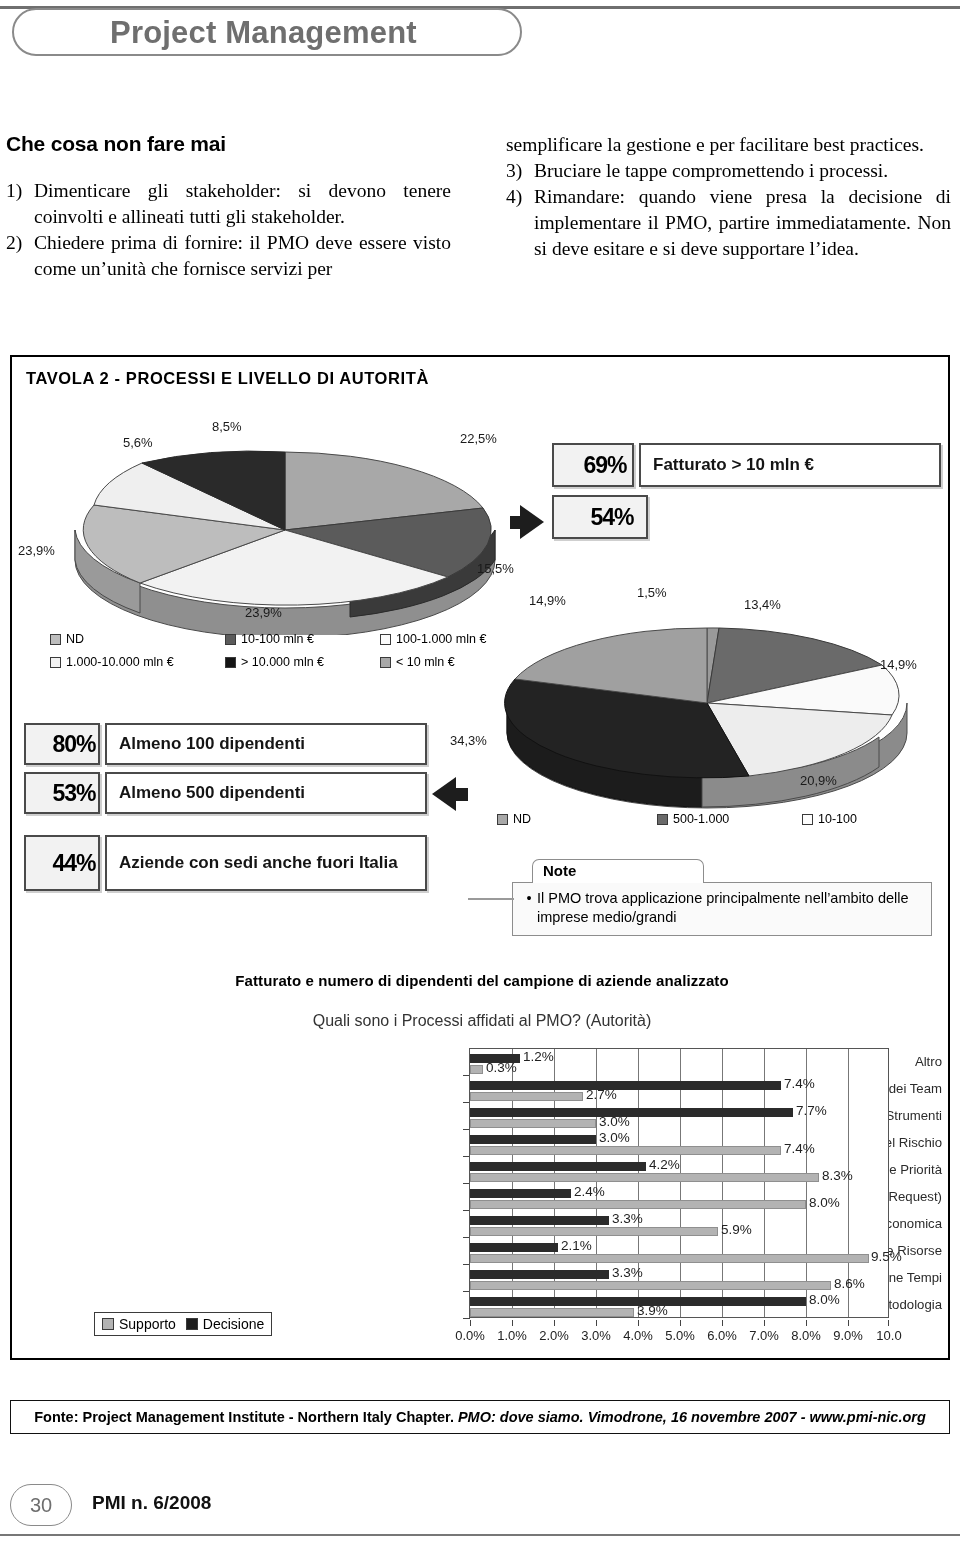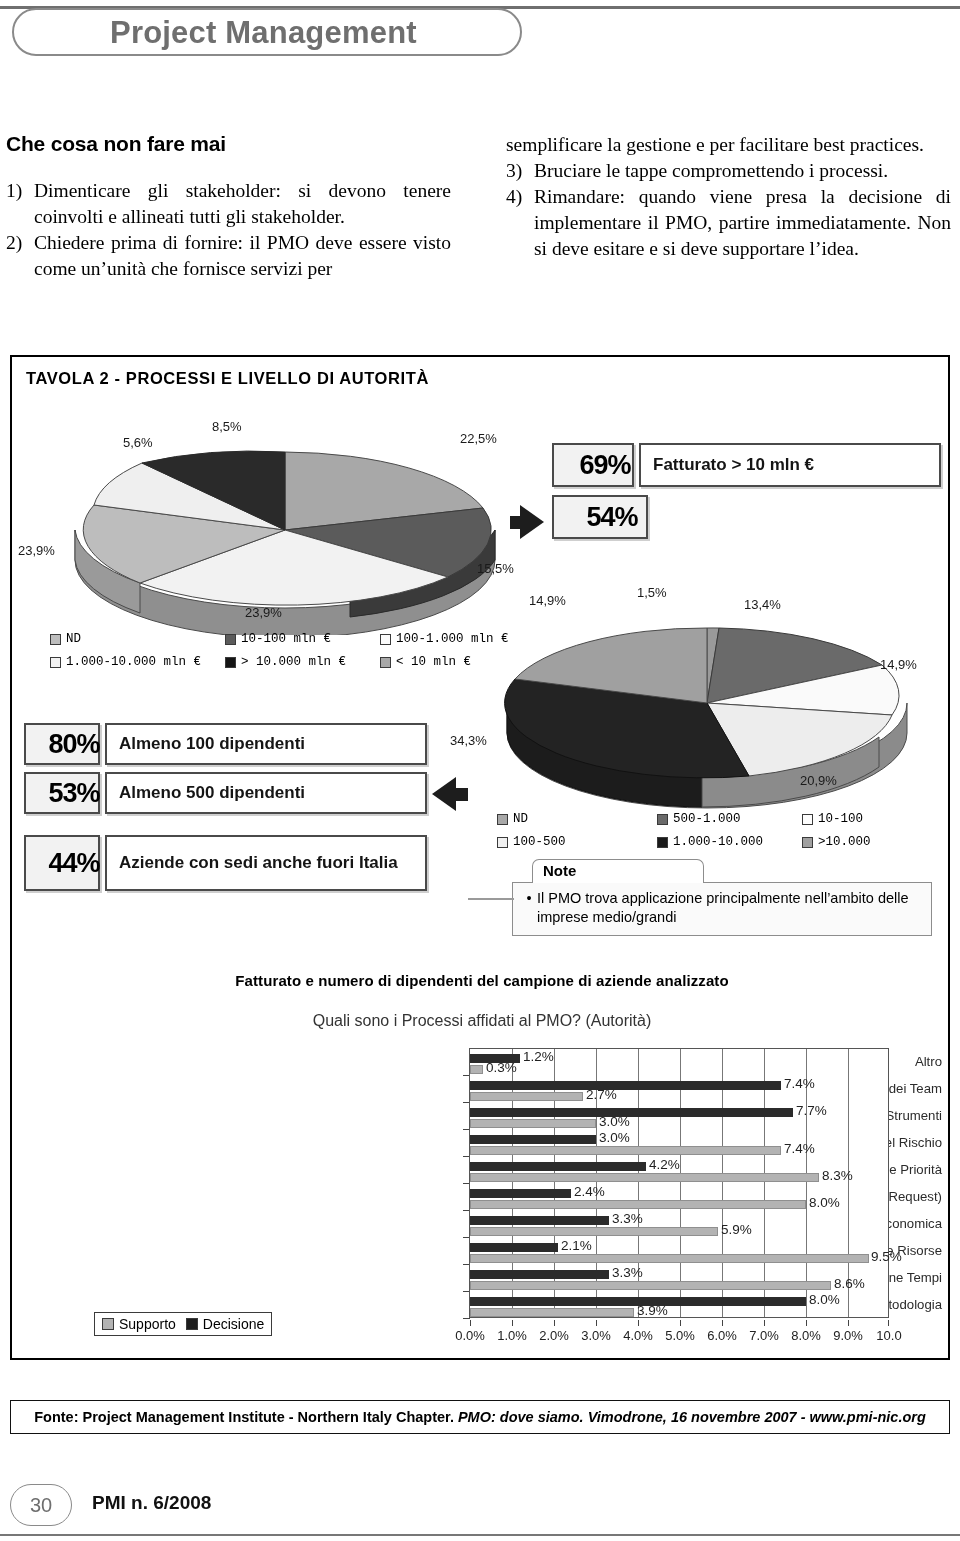--- a/index.html
+++ b/index.html
@@ -37,30 +37,30 @@
     border:2px solid #000;box-sizing:border-box;background:#fff;
   }
   #fig-title{
     position:absolute;left:14px;top:12px;font-size:16.5px;font-weight:bold;
     letter-spacing:.6px;
   }
 
   
   .pielabel{position:absolute;font-size:13px;color:#1a1a1a;font-family:"Liberation Sans",sans-serif;}
   .legend{position:absolute;font-size:12.5px;}
-  .legrow{display:flex;font-family:Liberation Mono, monospace;}
+  .legrow{display:flex;}
   .legitem{display:flex;align-items:center;margin-right:0;}
   .swatch{width:11px;height:11px;border:1px solid #3a3a3a;margin-right:5px;display:inline-block;box-sizing:border-box;}
 
   
   .cbox{position:absolute;display:flex;align-items:stretch;}
   .cpct{
     border:2px solid #4a4a4a;background:#f2f2f2;box-sizing:border-box;
     display:flex;align-items:center;justify-content:center;
-    font-weight:bold;font-size:27px;letter-spacing:-1px;
+    font-weight:bold;font-size:23px;letter-spacing:-1px;
     box-shadow:2px 2px 0 #cfcfcf;
     padding-left:24px;
   }
   .clbl{
     border:2px solid #4a4a4a;background:#fff;box-sizing:border-box;
     display:flex;align-items:center;padding:0 12px;
     font-size:17px;font-weight:bold;color:#151515;margin-left:5px;
     box-shadow:2px 2px 0 #cfcfcf;line-height:1.15;
   }
   .arrow{position:absolute;width:0;height:0;}
@@ -280,34 +280,20 @@
       </div>
       <div class="legitem" style="width:145px;">
         <span class="swatch" style="background:#6a6a6a;"></span>
         <span>500-1.000</span>
       </div>
       <div class="legitem">
         <span class="swatch" style="background:#fdfdfd;"></span>
         <span>10-100</span>
       </div>
     </div>
-    <div class="legrow">
-      <div class="legitem" style="width:160px;">
-        <span class="swatch" style="background:#f0f0f0;"></span>
-        <span>100-500</span>
-      </div>
-      <div class="legitem" style="width:145px;">
-        <span class="swatch" style="background:#1a1a1a;"></span>
-        <span>1.000-10.000</span>
-      </div>
-      <div class="legitem">
-        <span class="swatch" style="background:#a0a0a0;"></span>
-        <span>&gt;10.000</span>
-      </div>
-    </div>
   </div>
 
   <div class="cbox" style="left:12px;top:366px;">
     <div class="cpct" style="width:76px;height:42px;">80%</div>
     <div class="clbl" style="width:322px;height:42px;">Almeno 100 dipendenti</div>
   </div>
   <div class="cbox" style="left:12px;top:415px;">
     <div class="cpct" style="width:76px;height:42px;">53%</div>
     <div class="clbl" style="width:322px;height:42px;">Almeno 500 dipendenti</div>
   </div>

